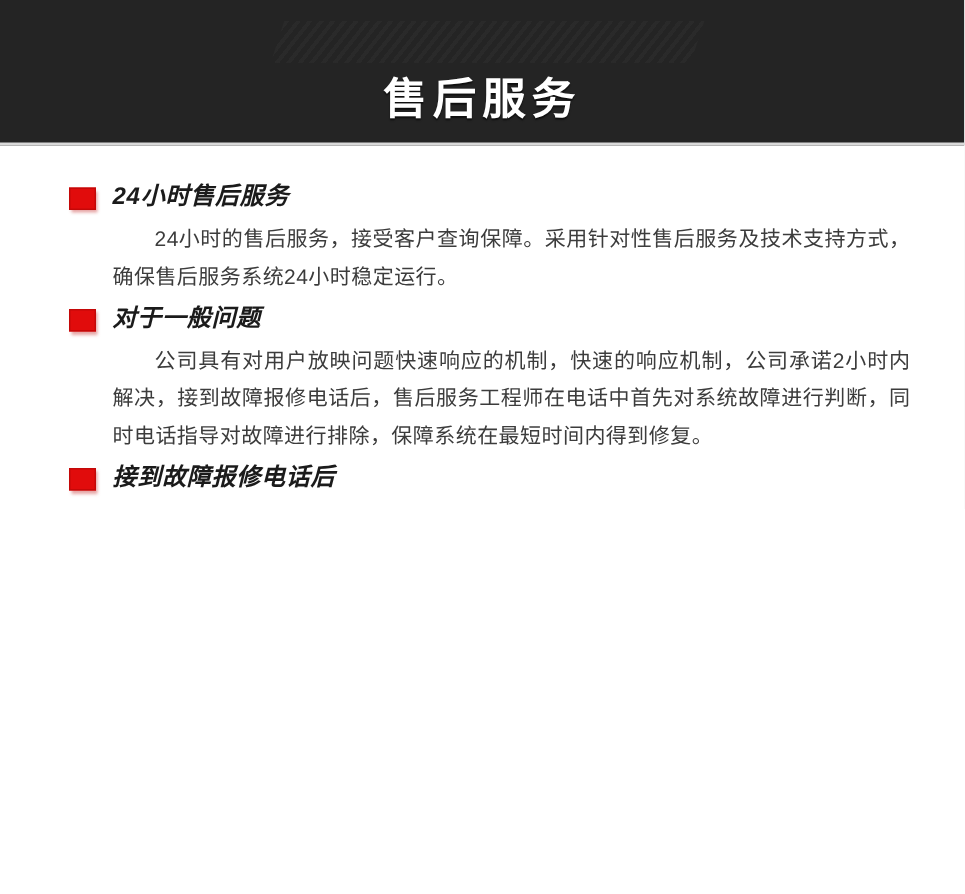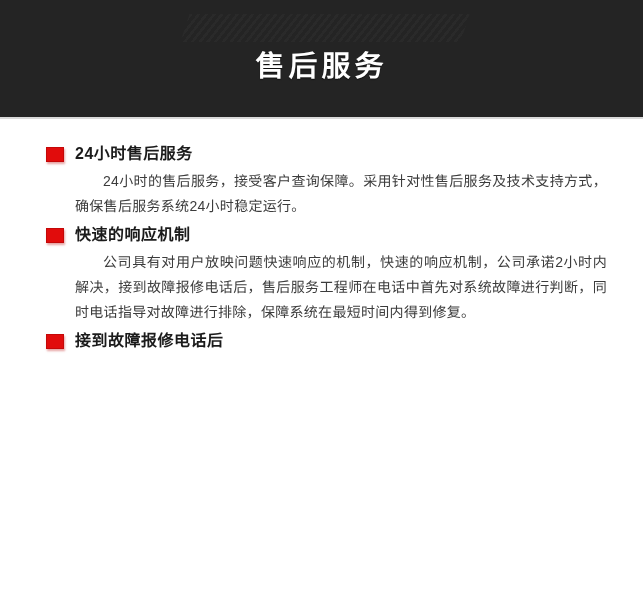--- a/index.html
+++ b/index.html
@@ -11,21 +11,21 @@
     width: 643px;
     height: 596px;
     margin: 0 auto;
     background: #ffffff;
     overflow: hidden;
   }
 
   
   .banner {
     position: relative;
-    height: 119px;
+    height: 97px;
     background: #242424;
     border-bottom: 2px solid #d9d9d9;
     overflow: hidden;
   }
   .banner .watermark {
     position: absolute;
     left: 185px;
     top: 14px;
     width: 280px;
     height: 28px;
@@ -53,20 +53,21 @@
   
   main.content {
     padding: 25px 36px 0 46px;
   }
   section.service-section {
     margin-bottom: 6px;
   }
   .sec-head {
     display: flex;
     align-items: center;
+    font-style: italic;
   }
   .bullet {
     flex: 0 0 auto;
     width: 18px;
     height: 15px;
     margin-right: 11px;
     background: #e10c0c;
     border: 1px solid #c40808;
     box-shadow: 1px 2px 2px rgba(210,90,90,0.55);
   }
@@ -104,21 +105,21 @@
         <span class="bullet"></span>
         <h2>24小时售后服务</h2>
       </div>
       <p>24小时的售后服务，接受客户查询保障。采用针对性售后服务及技术支持方式，确保售后服务系统24小时稳定运行。</p>
     </section>
 
 
     <section class="service-section">
       <div class="sec-head">
         <span class="bullet"></span>
-        <h2>快速的响应机制</h2>
+        <h2>对于一般问题</h2>
       </div>
       <p>公司具有对用户放映问题快速响应的机制，快速的响应机制，公司承诺2小时内解决，接到故障报修电话后，售后服务工程师在电话中首先对系统故障进行判断，同时电话指导对故障进行排除，保障系统在最短时间内得到修复。</p>
     </section>
 
     <section class="service-section">
       <div class="sec-head">
         <span class="bullet"></span>
         <h2>接到故障报修电话后</h2>
       </div>
     </section>

